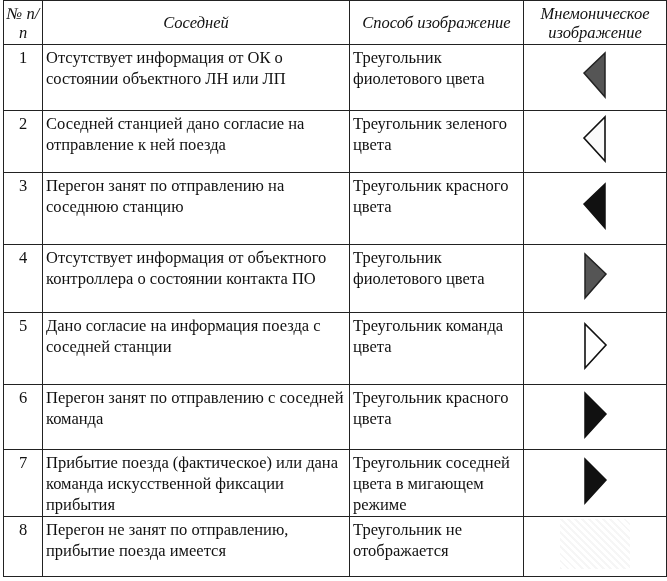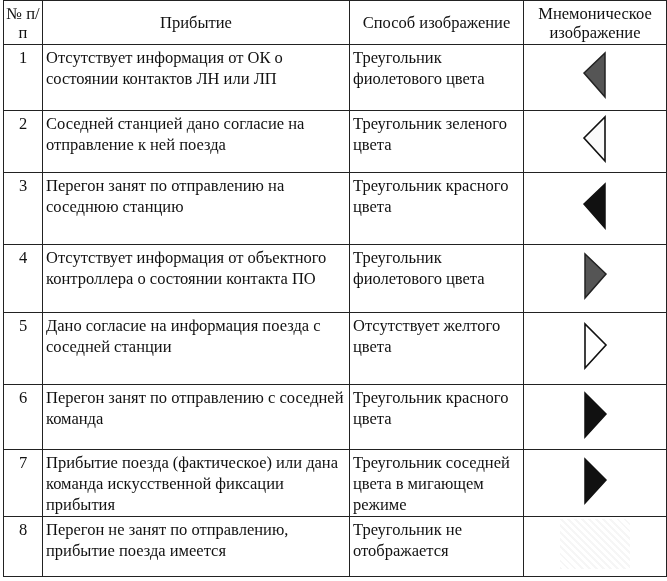--- a/index.html
+++ b/index.html
@@ -6,48 +6,48 @@
     body { width: 667px; height: 581px; position: relative; overflow: hidden;
       font-family: "Liberation Serif", serif; color: #111; }
     table { position: absolute; left: 3px; top: 0px; border-collapse: collapse;
       width: 663px; table-layout: fixed; }
     td, th { border: 1.5px solid #222; vertical-align: top; font-weight: normal;
       font-size: 16.5px; line-height: 21px; padding: 2px 3px 0 3px; }
     th { vertical-align: middle; text-align: center; line-height: 19px; padding: 2px 2px; }
     col.c1 { width: 39px; } col.c2 { width: 307px; } col.c3 { width: 174px; } col.c4 { width: 143px; }
     td.num { text-align: center; }
     td.icon { vertical-align: middle; text-align: center; padding: 0; }
-    tr.h { height: 44px; }
+    tr.h { height: 44px; font-style: italic; }
     tr.r1 { height: 66px; } tr.r2 { height: 62px; } tr.r3 { height: 72px; }
     tr.r4 { height: 68px; } tr.r5 { height: 72px; } tr.r6 { height: 65px; }
     tr.r7 { height: 67px; } tr.r8 { height: 60px; }
     .tri { display: inline-block; }
     .noise { display:inline-block; width: 70px; height: 50px;
       background: repeating-linear-gradient(45deg, #f4f4f4 0 2px, #fff 2px 5px); opacity: .8; }
   </style>
 </head>
 <body>
 
 <table>
   <colgroup>
       <col class="c1">
       <col class="c2">
       <col class="c3">
       <col class="c4">
     </colgroup>
   <tbody>
       <tr class="h">
     <th>№ п/п</th>
-    <th>Прибытие</th>
+    <th>Соседней</th>
     <th>Способ изображение</th>
     <th>Мнемоническое изображение</th>
   </tr>
   <tr class="r1">
     <td class="num">1</td>
-    <td>Отсутствует информация от ОК о состоянии контактов ЛН или ЛП</td>
+    <td>Отсутствует информация от ОК о состоянии объектного ЛН или ЛП</td>
     <td>Треугольник фиолетового цвета</td>
     <td class="icon">
       <svg class="tri" width="26" height="48" viewBox="0 0 26 48">
             <polygon points="23,2 23,46 2,22" fill="#555" stroke="#222" stroke-width="1.5"></polygon>
           </svg>
     </td>
   </tr>
   <tr class="r2">
     <td class="num">2</td>
     <td>Соседней станцией дано согласие на отправление к ней поезда</td>
@@ -74,21 +74,21 @@
     <td>Треугольник фиолетового цвета</td>
     <td class="icon">
       <svg class="tri" width="26" height="48" viewBox="0 0 26 48">
             <polygon points="3,2 3,46 24,22" fill="#555" stroke="#222" stroke-width="1.5"></polygon>
           </svg>
     </td>
   </tr>
   <tr class="r5">
     <td class="num">5</td>
     <td>Дано согласие на информация поезда с соседней станции</td>
-    <td>Отсутствует желтого цвета</td>
+    <td>Треугольник команда цвета</td>
     <td class="icon">
       <svg class="tri" width="26" height="48" viewBox="0 0 26 48">
             <polygon points="3,2 3,46 24,23" fill="#fff" stroke="#111" stroke-width="1.6"></polygon>
           </svg>
     </td>
   </tr>
   <tr class="r6">
     <td class="num">6</td>
     <td>Перегон занят по отправлению с соседней команда</td>
     <td>Треугольник красного цвета</td>

